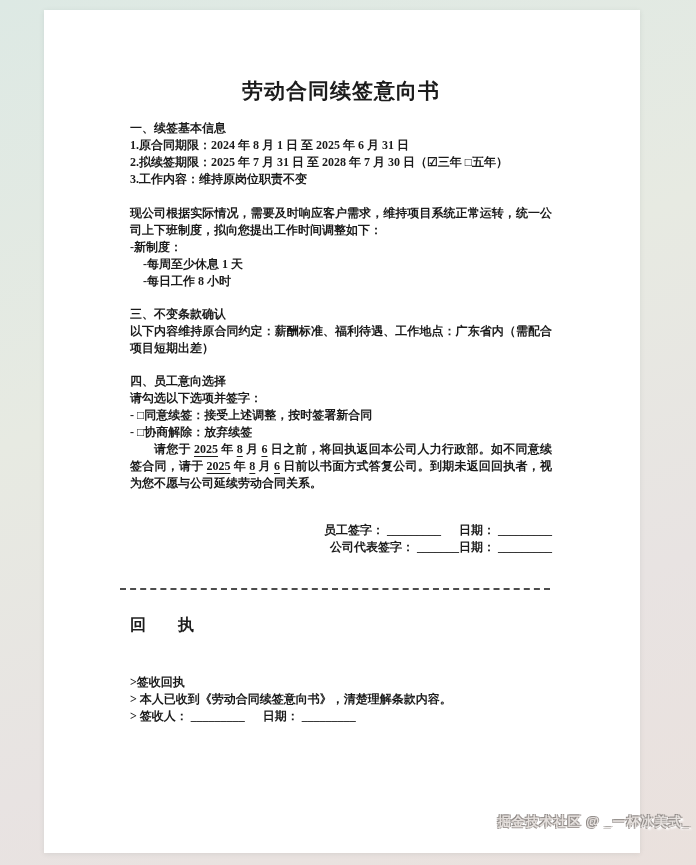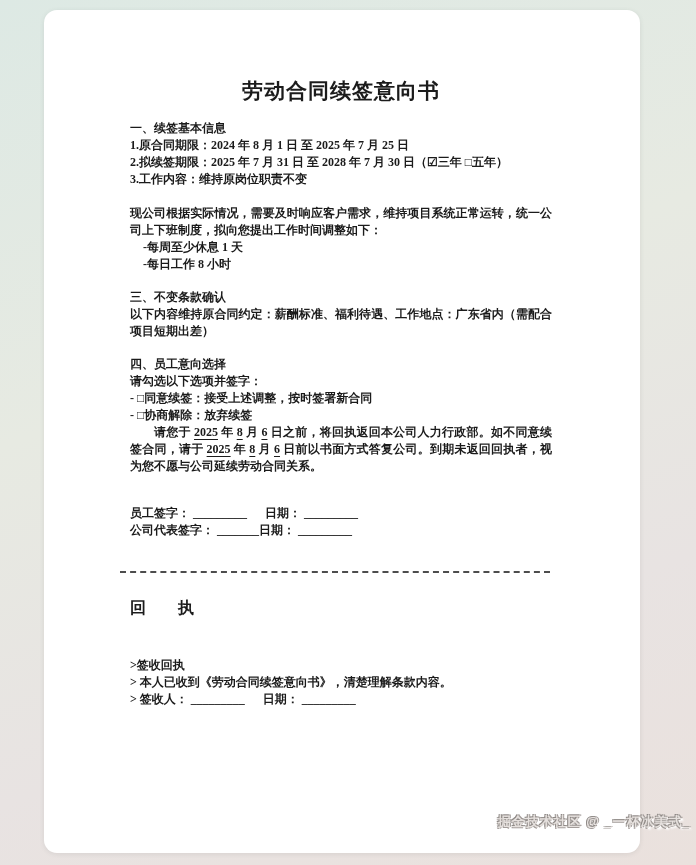--- a/index.html
+++ b/index.html
@@ -10,21 +10,20 @@
     background: linear-gradient(160deg, var(--bg-top, #dde9e4) 0%, #e7eae2 40%, #e8e3e2 72%, var(--bg-bottom, #eae1dd) 100%);
     font-family: "Liberation Serif", "DejaVu Serif", serif;
     color: var(--ink, #1b1b1b);
   }
   .page {
     position: absolute;
     left: 44px; top: 10px;
     width: 596px; height: 843px;
     background: var(--paper, #ffffff);
     box-shadow: 0 1px 5px rgba(60,70,65,0.10);
-    border-radius: 13px;
   }
   .content {
     padding: 68px 88px 0 86px;
     font-size: 12px;
     line-height: 17px;
     font-weight: 600;
   }
   .doc-title {
     font-family: "Liberation Sans", "DejaVu Sans", sans-serif;
     font-weight: bold;
@@ -37,21 +36,21 @@
   .sec-adjust { margin-top: 17px; }
   .line { min-height: 17px; font-family: Liberation Serif, serif; }
   .para { text-align: justify; }
   .policy-item { padding-left: 13px; }
   .notice {
     margin-top: 0;
     text-align: justify;
     text-indent: 2em;
   }
   .u { text-decoration: underline; text-underline-offset: 3px; }
-  .sig-block { margin-top: 30px; }
+  .sig-block { margin-top: 30px; text-align: right; }
   .date-gap { margin-left: 18px; }
   .divider {
     margin-top: 32px;
     margin-left: -10px;
     width: 430px;
     height: 0;
     border-top: 2px dashed #4d4d4d;
   }
   .receipt-title {
     margin-top: 22px;
@@ -83,27 +82,28 @@
 </head>
 <body>
 
 <div class="page">
   <div class="content">
 
     <div class="doc-title">劳动合同续签意向书</div>
 
     <div class="section">
       <div class="line">一、续签基本信息</div>
-      <div class="line">1.原合同期限：2024 年 8 月 1 日 至 2025 年 7 月 25 日</div>
+      <div class="line">1.原合同期限：2024 年 8 月 1 日 至 2025 年 6 月 31 日</div>
       <div class="line"><span>2.拟续签期限：2025 年 7 月 31 日 至 2028 年 7 月 30 日（</span><span>☑</span><span>三年 </span><span>□</span><span>五年）</span></div>
       <div class="line">3.工作内容：维持原岗位职责不变</div>
     </div>
 
     <div class="section sec-adjust">
       <div class="para">现公司根据实际情况，需要及时响应客户需求，维持项目系统正常运转，统一公司上下班制度，拟向您提出工作时间调整如下：</div>
+      <div class="line">-新制度：</div>
       <div class="line policy-item">-每周至少休息 1 天</div>
       <div class="line policy-item">-每日工作 8 小时</div>
     </div>
 
     <div class="section">
       <div class="line">三、不变条款确认</div>
       <div class="para">以下内容维持原合同约定：薪酬标准、福利待遇、工作地点：广东省内（需配合项目短期出差）</div>
     </div>
 
     <div class="section">

